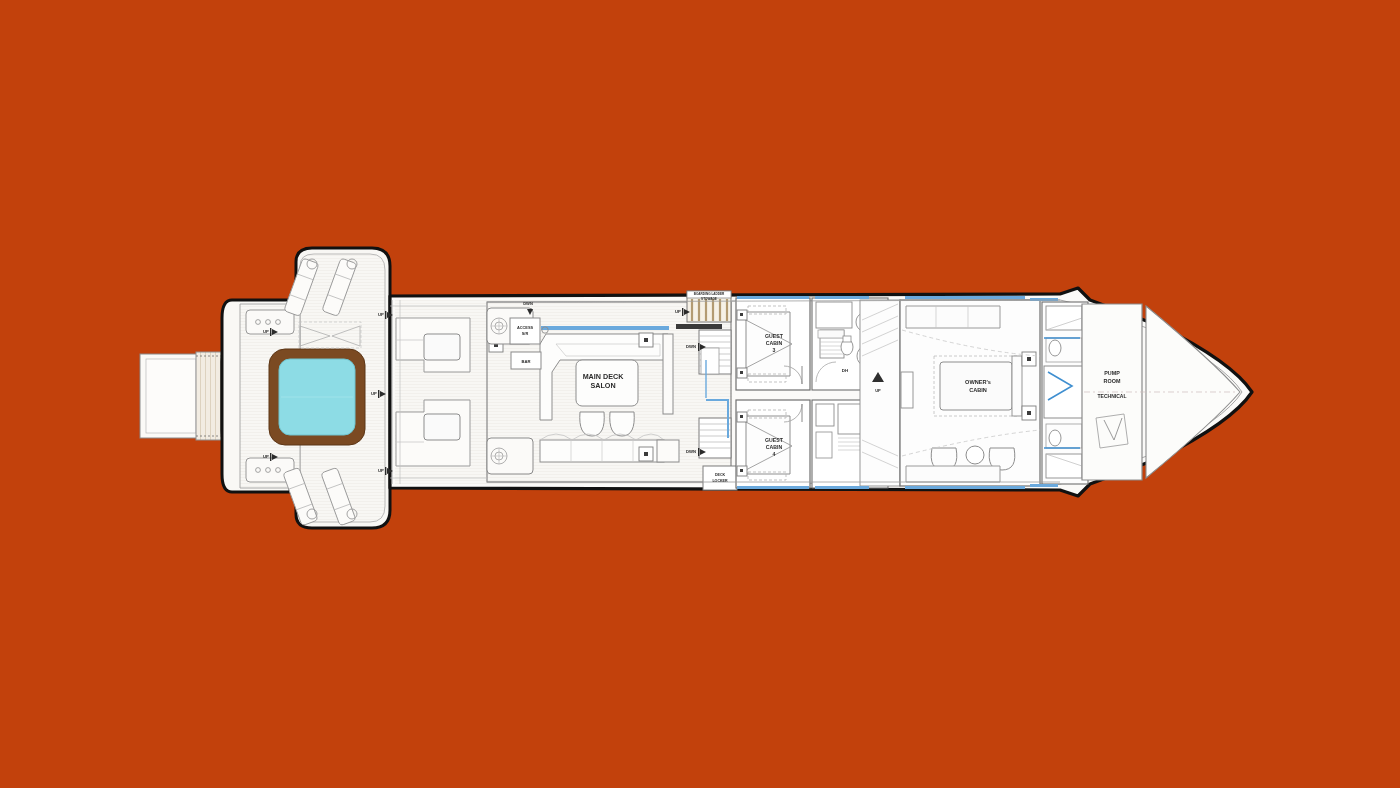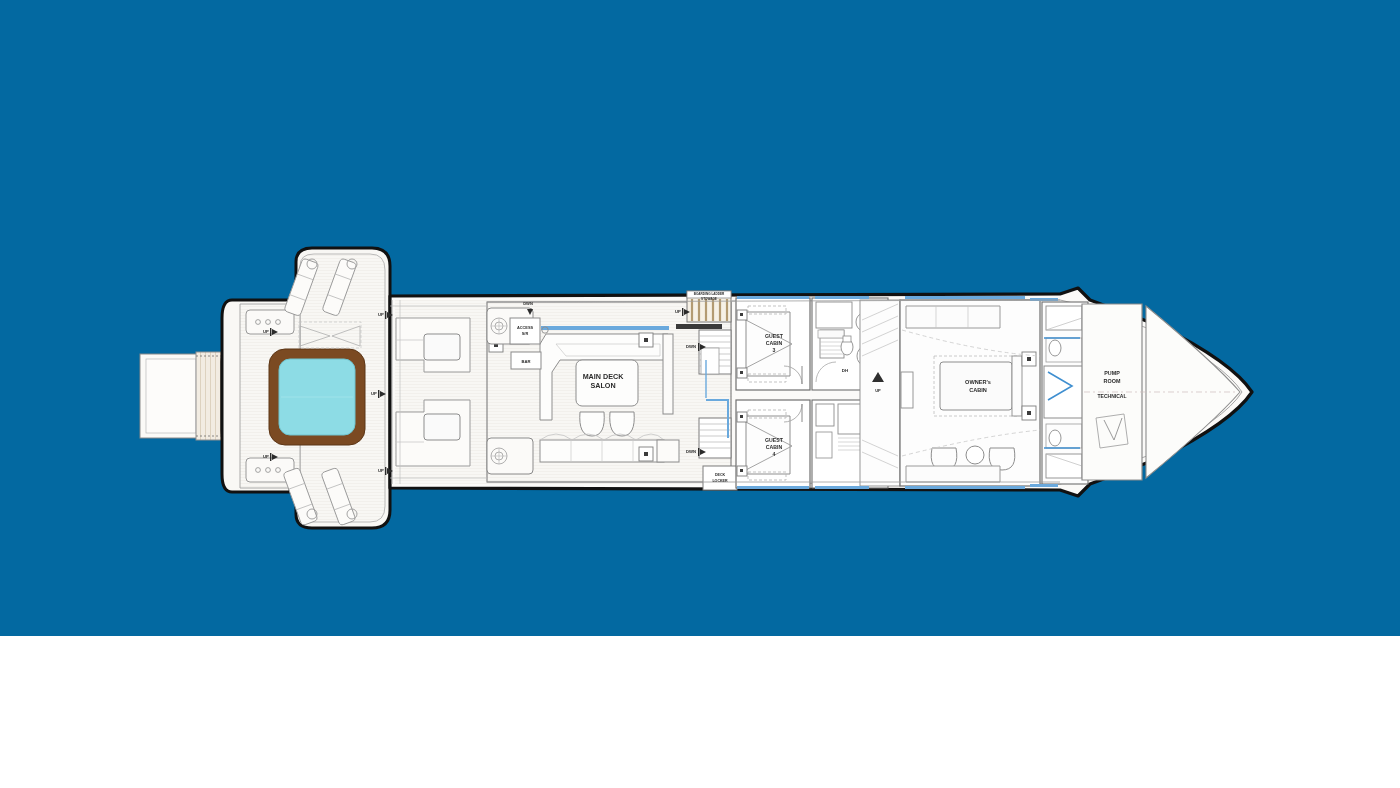--- a/index.html
+++ b/index.html
@@ -1,17 +1,17 @@
 <!DOCTYPE html>
 <html><head>
 <meta charset="utf-8">
 <style>
   html,body{margin:0;padding:0;background:#ffffff;}
   body{width:1400px;height:788px;overflow:hidden;font-family:"Liberation Sans",sans-serif;}
-  #stage{position:relative;width:1400px;height:636px;background:#0369a1;text-align:center;}
+  #stage{position:relative;width:1400px;height:788px;background:#c2410c;text-align:center;}
   svg{display:block;}
   .lbl{font-family:"Liberation Sans",sans-serif;fill:#2b2b2b;font-weight:bold;}
 </style>
 </head>
 <body>
 
 <div id="stage">
 <svg id="plan" width="1400" height="788" viewBox="0 0 1400 788" xmlns="http://www.w3.org/2000/svg">
 
   <defs>

